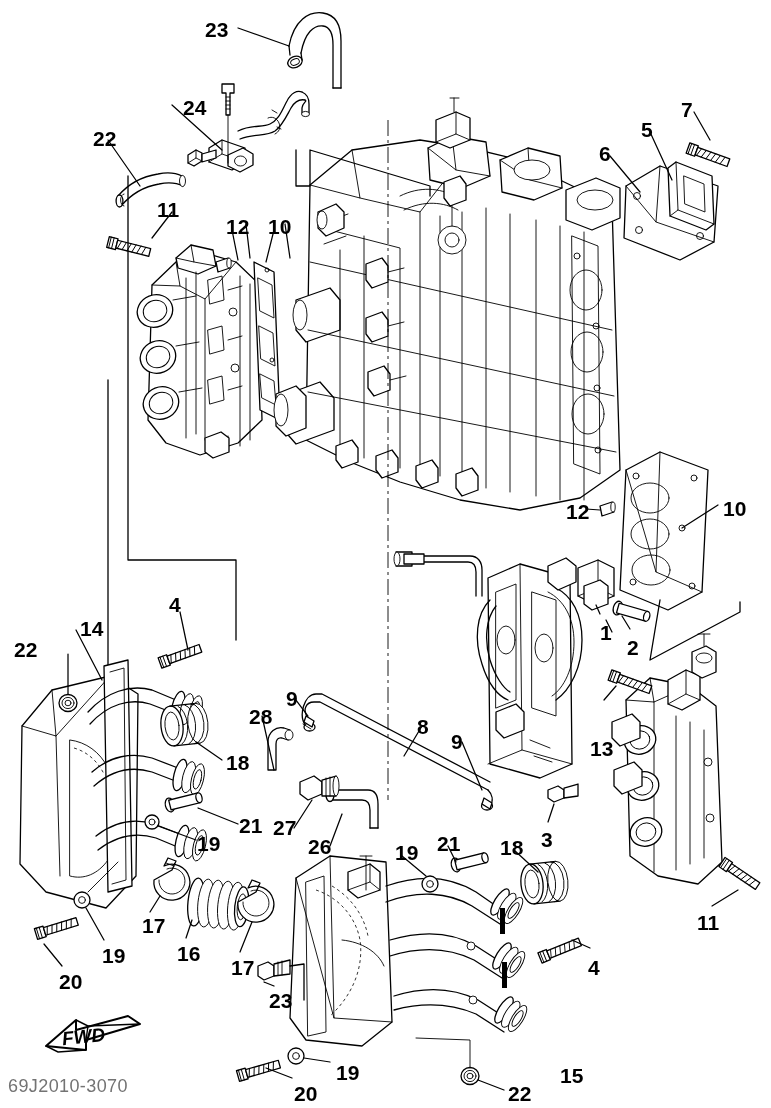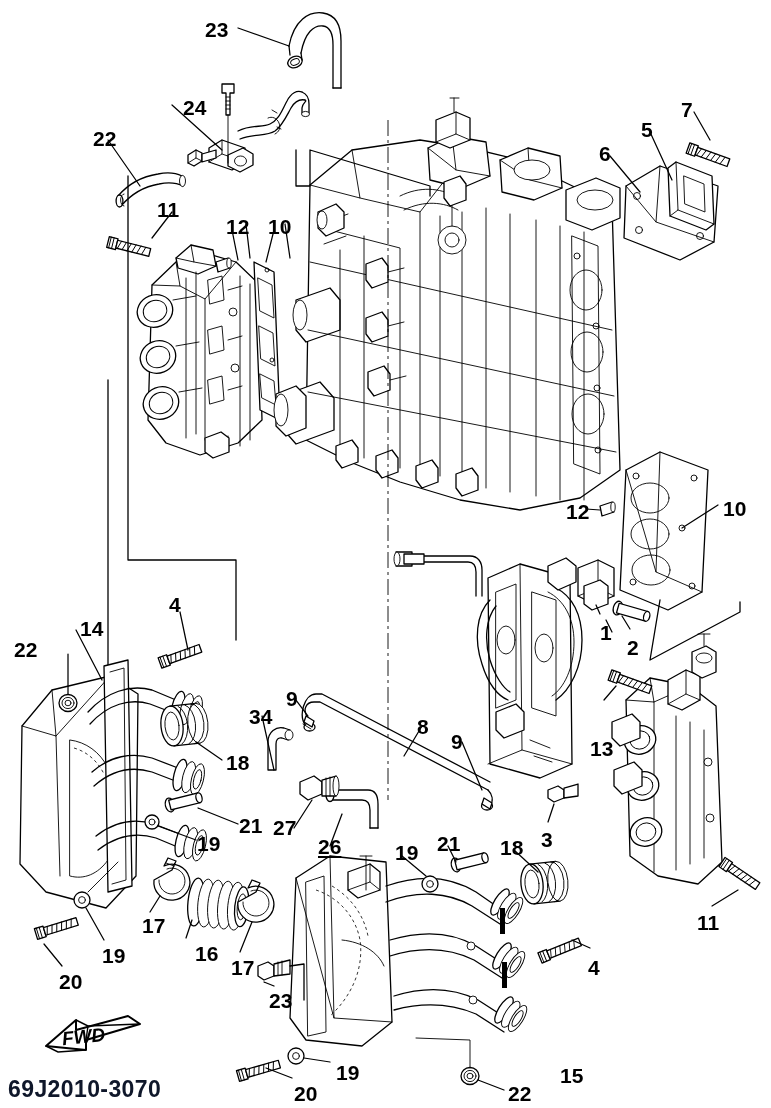--- a/index.html
+++ b/index.html
@@ -1,20 +1,20 @@
 <!DOCTYPE html>
 <html><head>
 <meta charset="utf-8">
 <style>
   html,body{margin:0;padding:0;background:#fff;}
   body{font-family:"Liberation Sans", sans-serif;}
   #sheet{position:relative;width:771px;height:1108px;background:#fff;overflow:hidden;}
   #art{position:absolute;left:0;top:0;width:771px;height:1108px;}
   .callout{position:absolute;font-family:"Liberation Sans", sans-serif;font-size:21px;font-weight:700;color:#000;line-height:1;letter-spacing:0px;white-space:nowrap;text-align:center;}
-  #partno{position:absolute;left:8px;top:1076px;font-size:23px;font-weight:700;letter-spacing:.4px;color:#0f172a;}
+  #partno{position:absolute;left:8px;top:1076px;font-size:18px;font-weight:400;letter-spacing:.4px;color:#737373;}
   #fwdwrap{position:absolute;left:36px;top:1012px;width:120px;height:56px;}
   #fwdtext{position:absolute;left:62px;top:1026px;font-size:19px;font-weight:700;font-style:italic;color:#000;transform:rotate(-6deg);}
 </style>
 </head>
 <body>
 
 <div id="sheet">
 
   <svg id="art" viewBox="0 0 771 1108">
     <defs>
@@ -524,35 +524,35 @@
       <div class="callout" style="left: 268px; top: 216px;">10</div>
       <div class="callout" style="left: 566px; top: 501px;">12</div>
       <div class="callout" style="left: 723px; top: 498px;">10</div>
       <div class="callout" style="left: 600px; top: 622px;">1</div>
       <div class="callout" style="left: 627px; top: 637px;">2</div>
       <div class="callout" style="left: 590px; top: 706px; margin-top: 32px;">13</div>
       <div class="callout" style="left: 169px; top: 594px;">4</div>
       <div class="callout" style="left: 72px; top: 618px; margin-left: 8px;">14</div>
       <div class="callout" style="left: 14px; top: 639px;">22</div>
       <div class="callout" style="left: 286px; top: 688px;">9</div>
-      <div class="callout" style="left: 249px; top: 706px;">34</div>
+      <div class="callout" style="left: 249px; top: 706px;">28</div>
       <div class="callout" style="left: 417px; top: 716px;">8</div>
       <div class="callout" style="left: 451px; top: 731px;">9</div>
       <div class="callout" style="left: 226px; top: 752px;">18</div>
       <div class="callout" style="left: 273px; top: 817px;">27</div>
       <div class="callout" style="left: 239px; top: 815px;">21</div>
-      <div class="callout" style="left: 318px; top: 836px; text-decoration: underline;">26</div>
+      <div class="callout" style="left: 308px; top: 836px;">26</div>
       <div class="callout" style="left: 541px; top: 829px;">3</div>
       <div class="callout" style="left: 697px; top: 912px;">11</div>
       <div class="callout" style="left: 197px; top: 833px;">19</div>
       <div class="callout" style="left: 395px; top: 842px;">19</div>
       <div class="callout" style="left: 437px; top: 833px;">21</div>
       <div class="callout" style="left: 500px; top: 837px;">18</div>
       <div class="callout" style="left: 142px; top: 915px;">17</div>
-      <div class="callout" style="left: 177px; top: 943px; margin-left: 18px;">16</div>
+      <div class="callout" style="left: 177px; top: 943px;">16</div>
       <div class="callout" style="left: 231px; top: 957px;">17</div>
       <div class="callout" style="left: 102px; top: 945px;">19</div>
       <div class="callout" style="left: 59px; top: 971px;">20</div>
       <div class="callout" style="left: 269px; top: 990px;">23</div>
       <div class="callout" style="left: 588px; top: 957px;">4</div>
       <div class="callout" style="left: 560px; top: 1048px; margin-top: 17px;">15</div>
       <div class="callout" style="left: 336px; top: 1062px;">19</div>
       <div class="callout" style="left: 294px; top: 1083px;">20</div>
       <div class="callout" style="left: 508px; top: 1083px;">22</div>
     </div>

